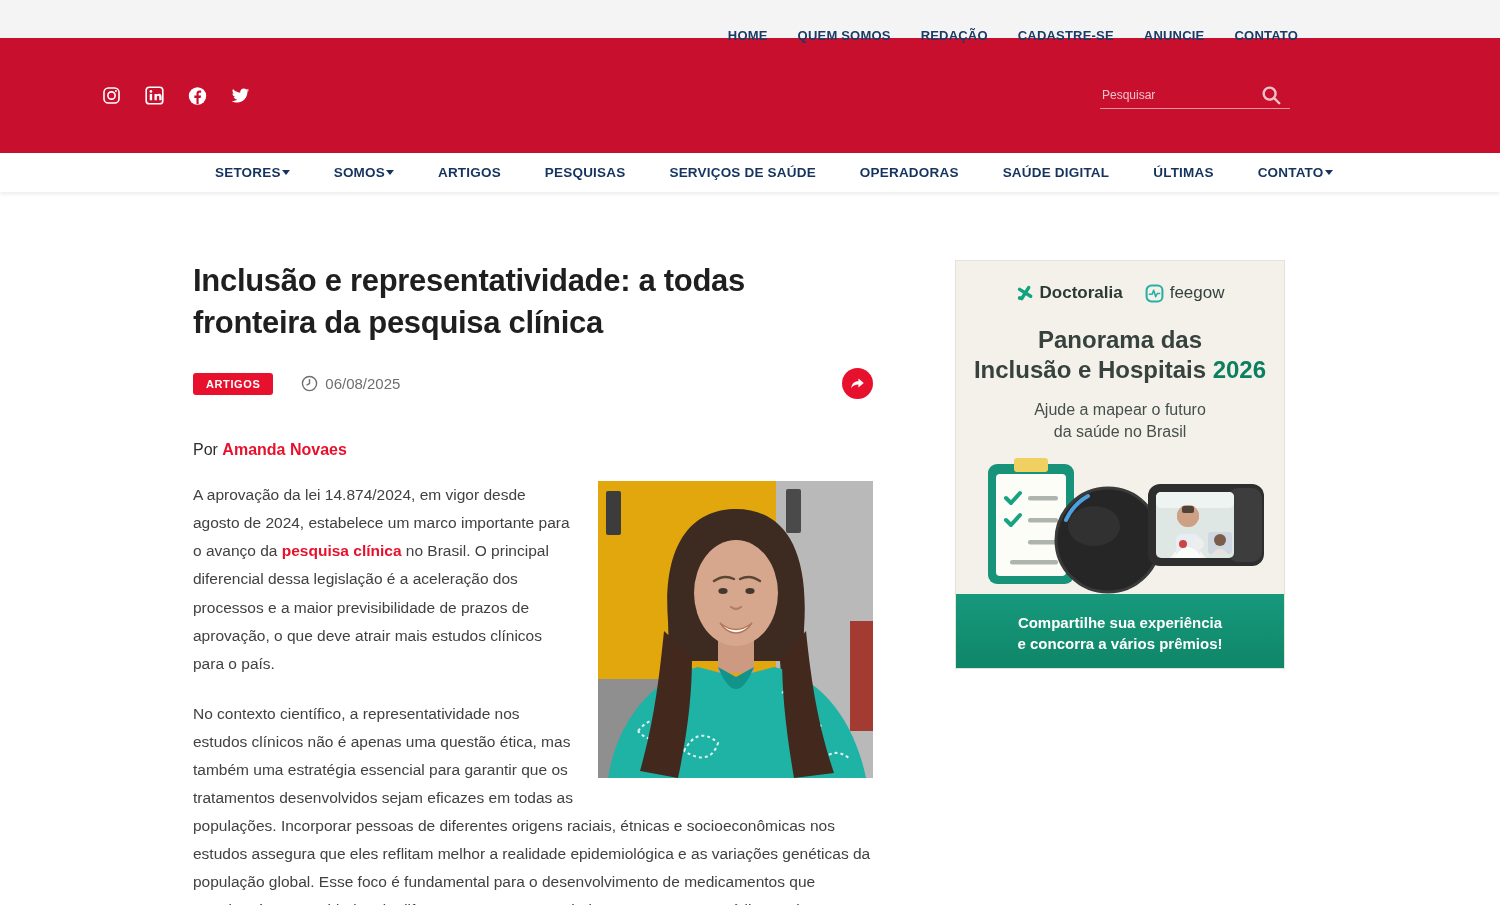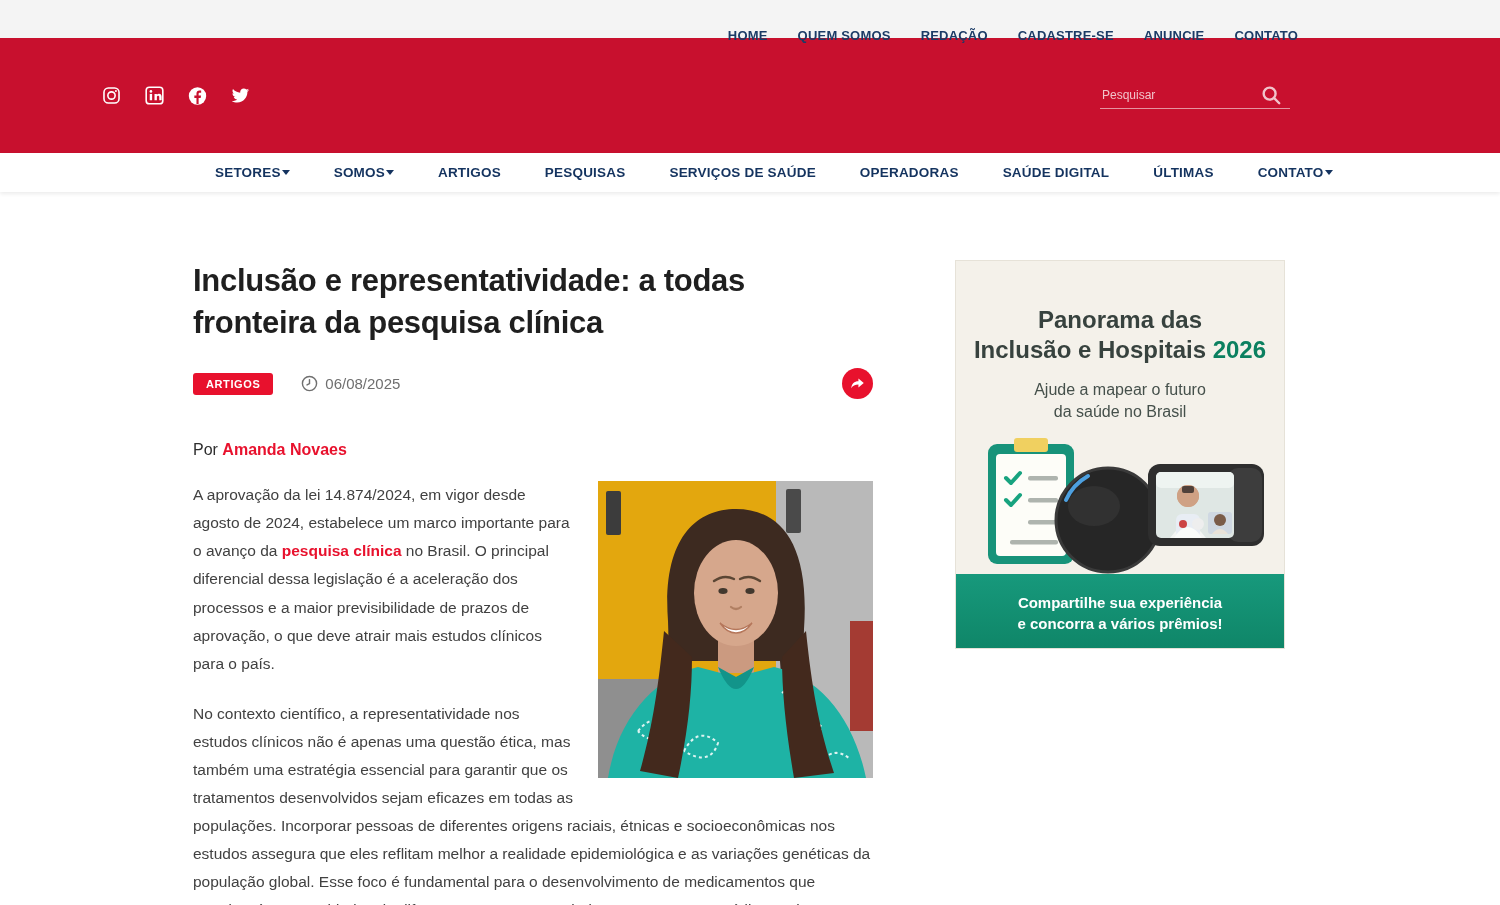--- a/index.html
+++ b/index.html
@@ -226,20 +226,39 @@
       </div>
 
       <p><span>A aprovação da lei 14.874/2024, em vigor desde agosto de 2024, estabelece um marco importante para o avanço da </span><a class="inline-link" href="#">pesquisa clínica</a><span> no Brasil. O principal diferencial dessa legislação é a aceleração dos processos e a maior previsibilidade de prazos de aprovação, o que deve atrair mais estudos clínicos para o país.</span></p>
 
       <p>No contexto científico, a representatividade nos estudos clínicos não é apenas uma questão ética, mas também uma estratégia essencial para garantir que os tratamentos desenvolvidos sejam eficazes em todas as populações. Incorporar pessoas de diferentes origens raciais, étnicas e socioeconômicas nos estudos assegura que eles reflitam melhor a realidade epidemiológica e as variações genéticas da população global. Esse foco é fundamental para o desenvolvimento de medicamentos que atendam às necessidades de diferentes grupos, garantindo que os avanços médicos sejam inclusivos e representativos.</p>
     </div>
   </main>
 
   <aside class="col-side">
     <div class="ad">
+      <div class="ad-brands">
+        <span class="brand">
+          <svg width="18" height="18" viewBox="0 0 24 24">
+            <g fill="#10a37f">
+              <rect x="10" y="1" width="4.6" height="22" rx="2.3" transform="rotate(32 12 12)"></rect>
+              <rect x="10" y="1" width="4.6" height="22" rx="2.3" transform="rotate(-58 12 12)"></rect>
+            </g>
+            <circle cx="5" cy="18.6" r="2.6" fill="#10a37f"></circle>
+          </svg>
+          <span class="brand-name">Doctoralia</span>
+        </span>
+        <span class="brand">
+          <svg width="19" height="19" viewBox="0 0 24 24">
+            <rect x="2" y="2" width="20" height="20" rx="6" fill="none" stroke="#28b0a2" stroke-width="2.6"></rect>
+            <polyline points="5.5,13 9,13 11,8 13.5,16 15.5,12 18.5,12" fill="none" stroke="#28b0a2" stroke-width="2" stroke-linecap="round" stroke-linejoin="round"></polyline>
+          </svg>
+          <span class="brand-name light">feegow</span>
+        </span>
+      </div>
 
       <div class="ad-title">
         <span>Panorama das</span><br>
         <span>Inclusão e Hospitais </span><span class="year">2026</span>
       </div>
 
       <div class="ad-sub">
         <span>Ajude a mapear o futuro</span><br>
         <span>da saúde no Brasil</span>
       </div>

